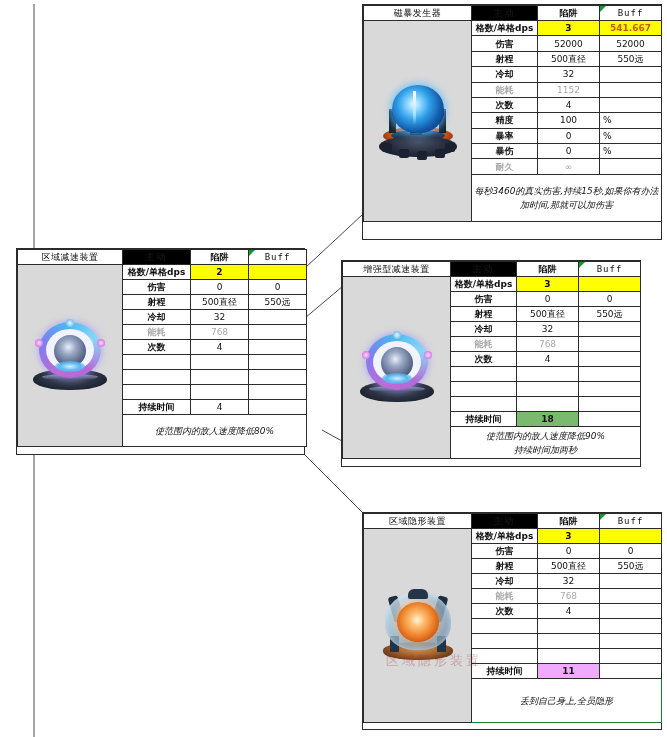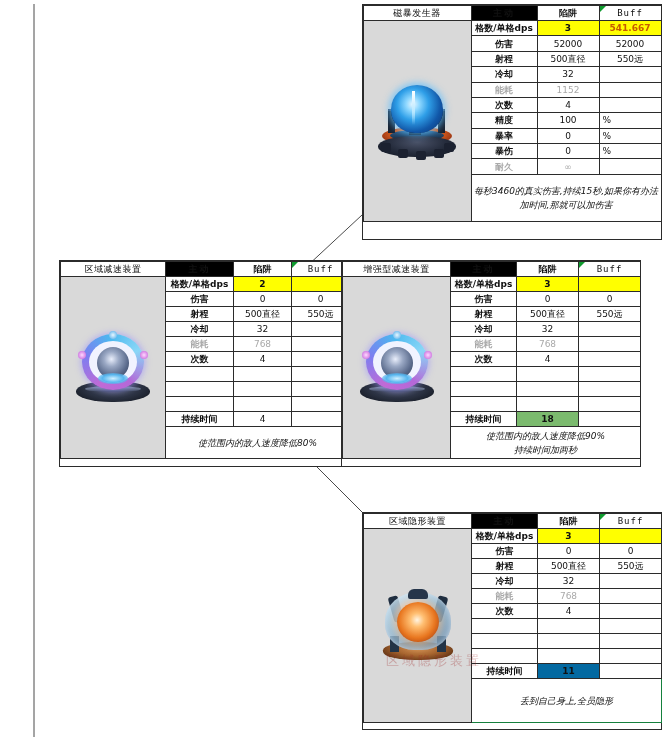--- a/index.html
+++ b/index.html
@@ -188,21 +188,21 @@
     position: absolute; left: 0; top: 0; width: 0; height: 0;
     border-left: 6px solid #0f9b2e; border-bottom: 6px solid transparent;
   }
   .lbl { background: #ffffff; font-weight: bold; }
   .lbl.dim { color: #a9a9a9; font-weight: bold; }
   .val { background: #ffffff; }
   .val.dim { color: #a9a9a9; }
   .hl-yellow { background: #ffff00; font-weight: bold; }
   .hl-yellow.orange-text { color: #c75b00; }
   .hl-green { background: #7bba6e; font-weight: bold; }
-  .hl-red { background: #0369a1; color: #ffffff; font-weight: bold; }
+  .hl-red { background: #f0abfc; color: #ffffff; font-weight: bold; }
   .desc {
     border: 1px solid #2b2b2b;
     border-top: none;
     font-size: 9px;
     line-height: 13px;
     text-align: center;
     padding: 3px 4px 4px;
     background: #fff;
     color: #111;
     font-style: italic;
@@ -233,21 +233,21 @@
 
       <path d="M305,318 L362,270"></path>
 
       <path d="M345,450 L370,450" opacity="0"></path>
 
       <path d="M305,455 L362,512"></path>
       <path d="M322,430 L362,452"></path>
     </g>
   </svg>
 
-  <div class="card" style="left:362px; top:4px; width:300px; height:236px;align-items:center;">
+  <div class="card" style="left:362px; top:4px; width:300px; height:236px;">
     <table class="stats">
       <colgroup>
           <col style="width:108px">
           <col style="width:66px">
           <col style="width:62px">
           <col style="width:62px">
         </colgroup>
       <tbody>
         <tr>
           <td class="thead-title" rowspan="1">磁暴发生器</td>
@@ -327,21 +327,21 @@
             <td class="val dim">∞</td>
             <td class="val"></td>
           </tr>
         <tr>
           <td colspan="3" class="desc" style="border:1px solid #2b2b2b; height:46px; white-space:normal;">每秒3460的真实伤害,持续15秒,如果你有办法加时间,那就可以加伤害</td>
         </tr>
       </tbody>
     </table>
   </div>
 
-  <div class="card" style="left:16px; top:260px; width:289px; height:207px;margin-left:43px;">
+  <div class="card" style="left:16px; top:248px; width:289px; height:207px;">
     <table class="stats">
       <colgroup>
           <col style="width:105px">
           <col style="width:68px">
           <col style="width:58px">
           <col style="width:58px">
         </colgroup>
       <tbody>
         <tr>
           <td class="thead-title">区域减速装置</td>

